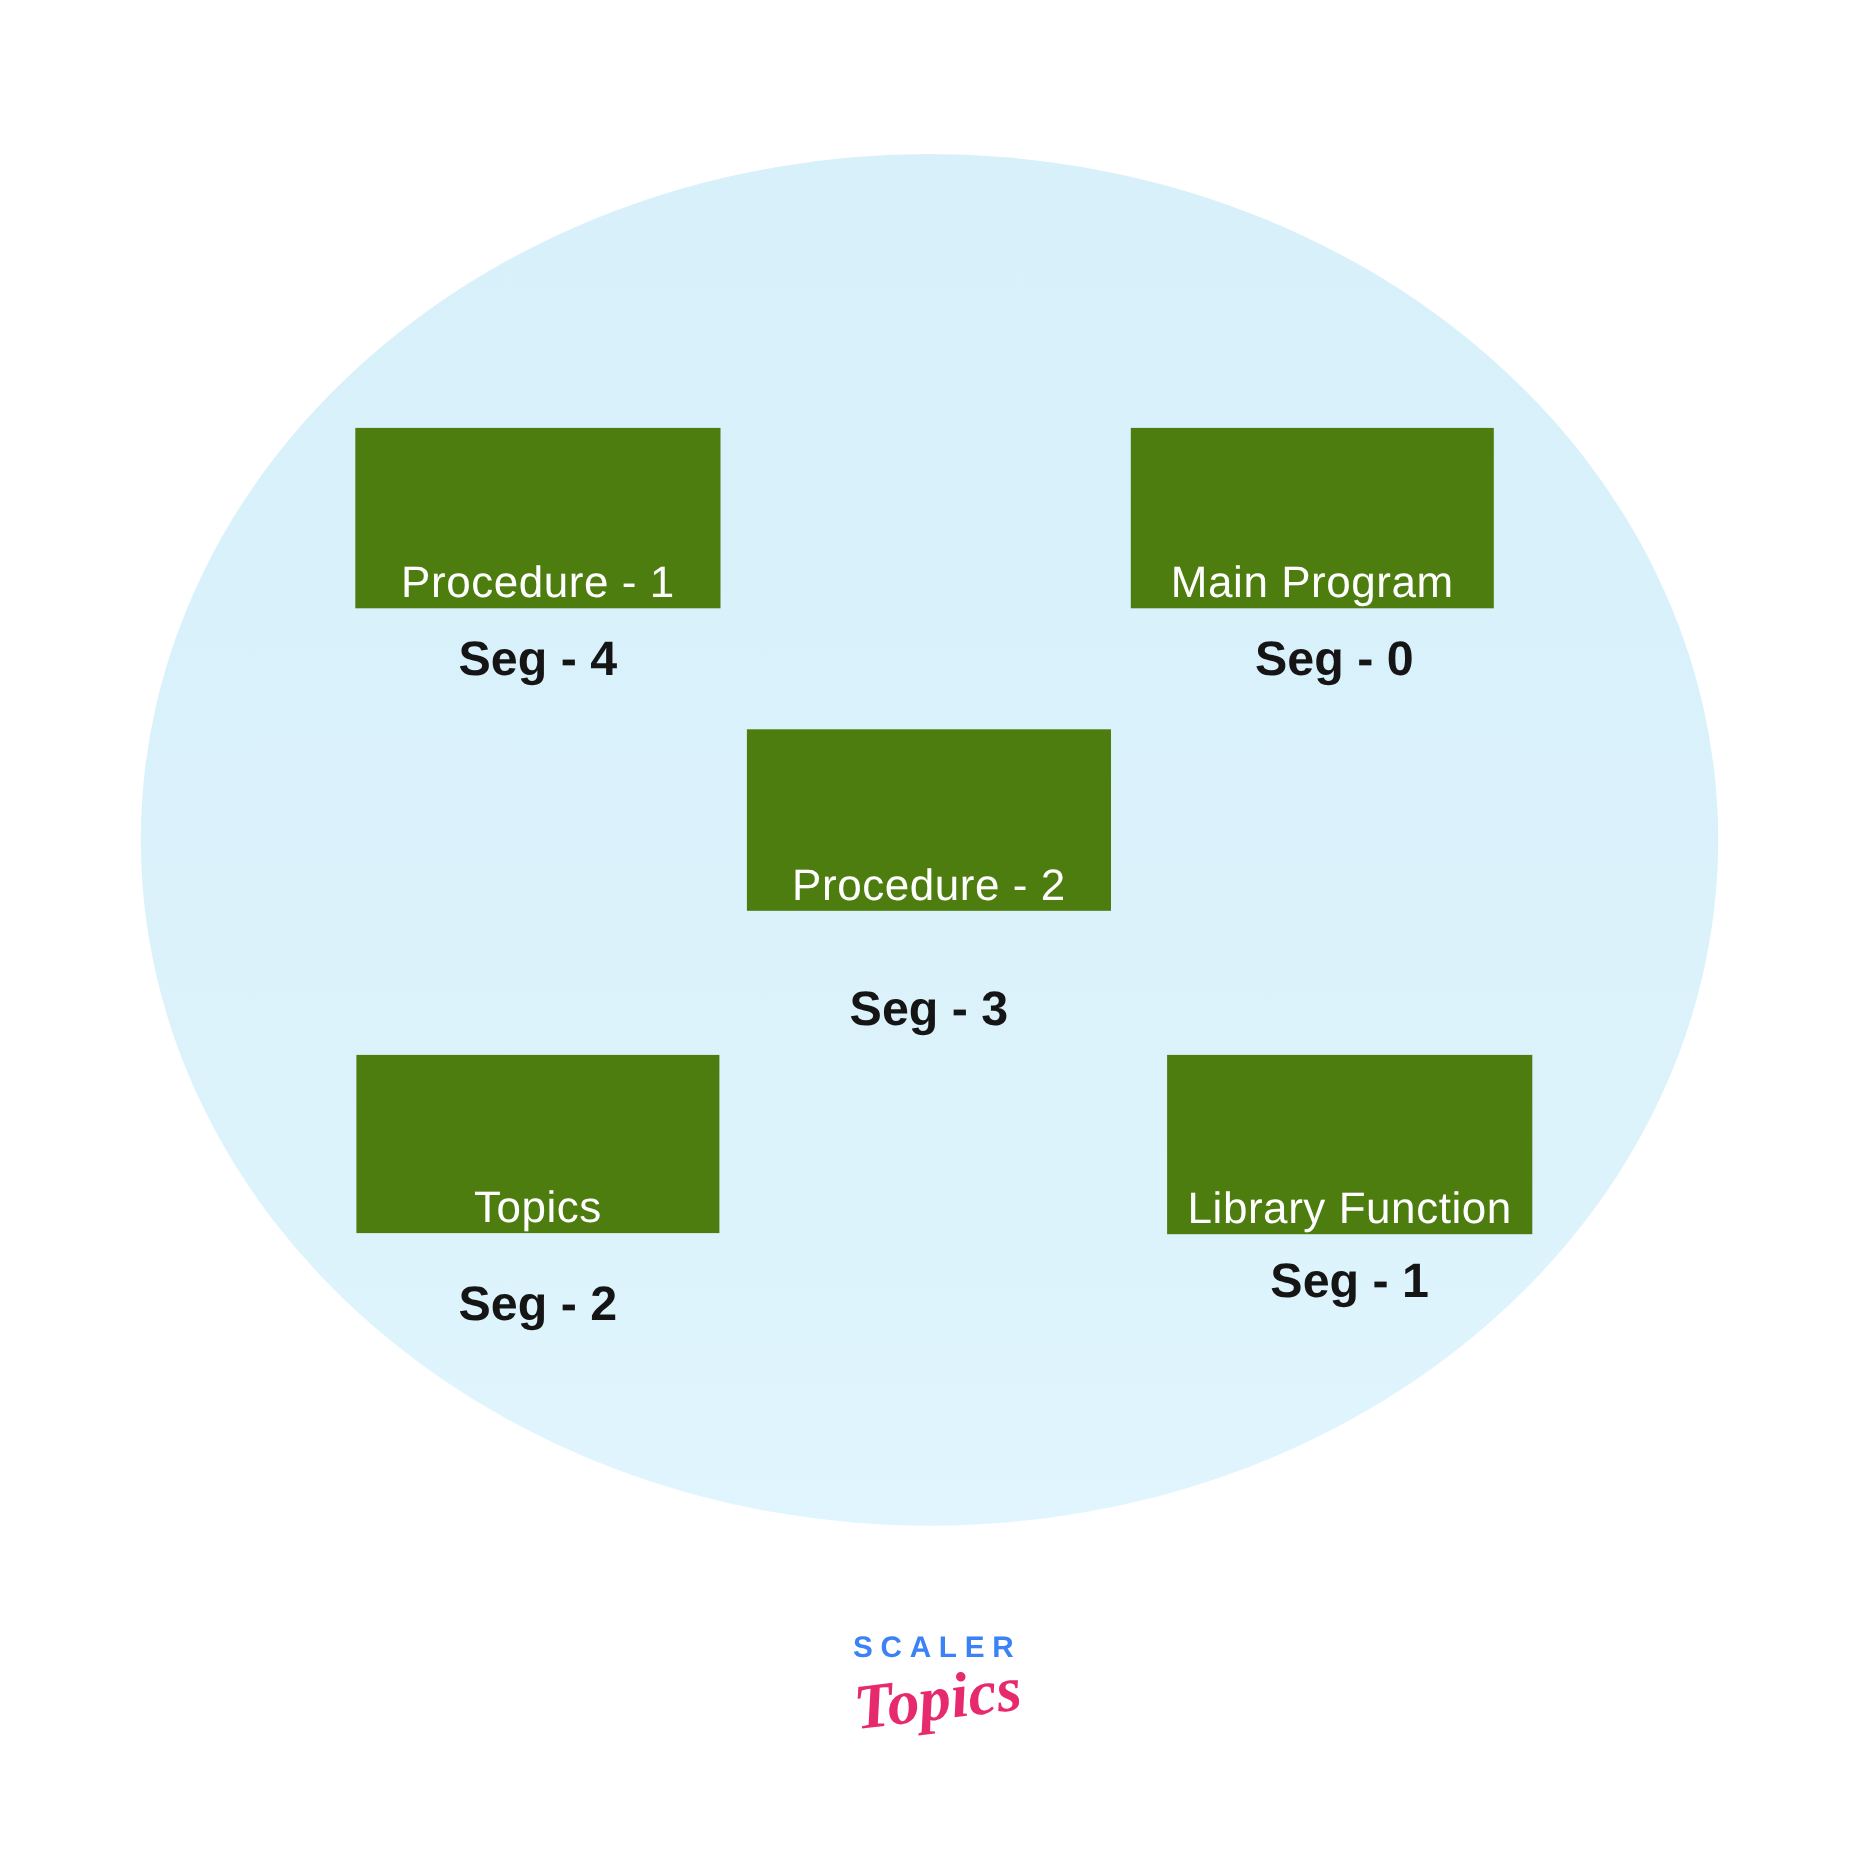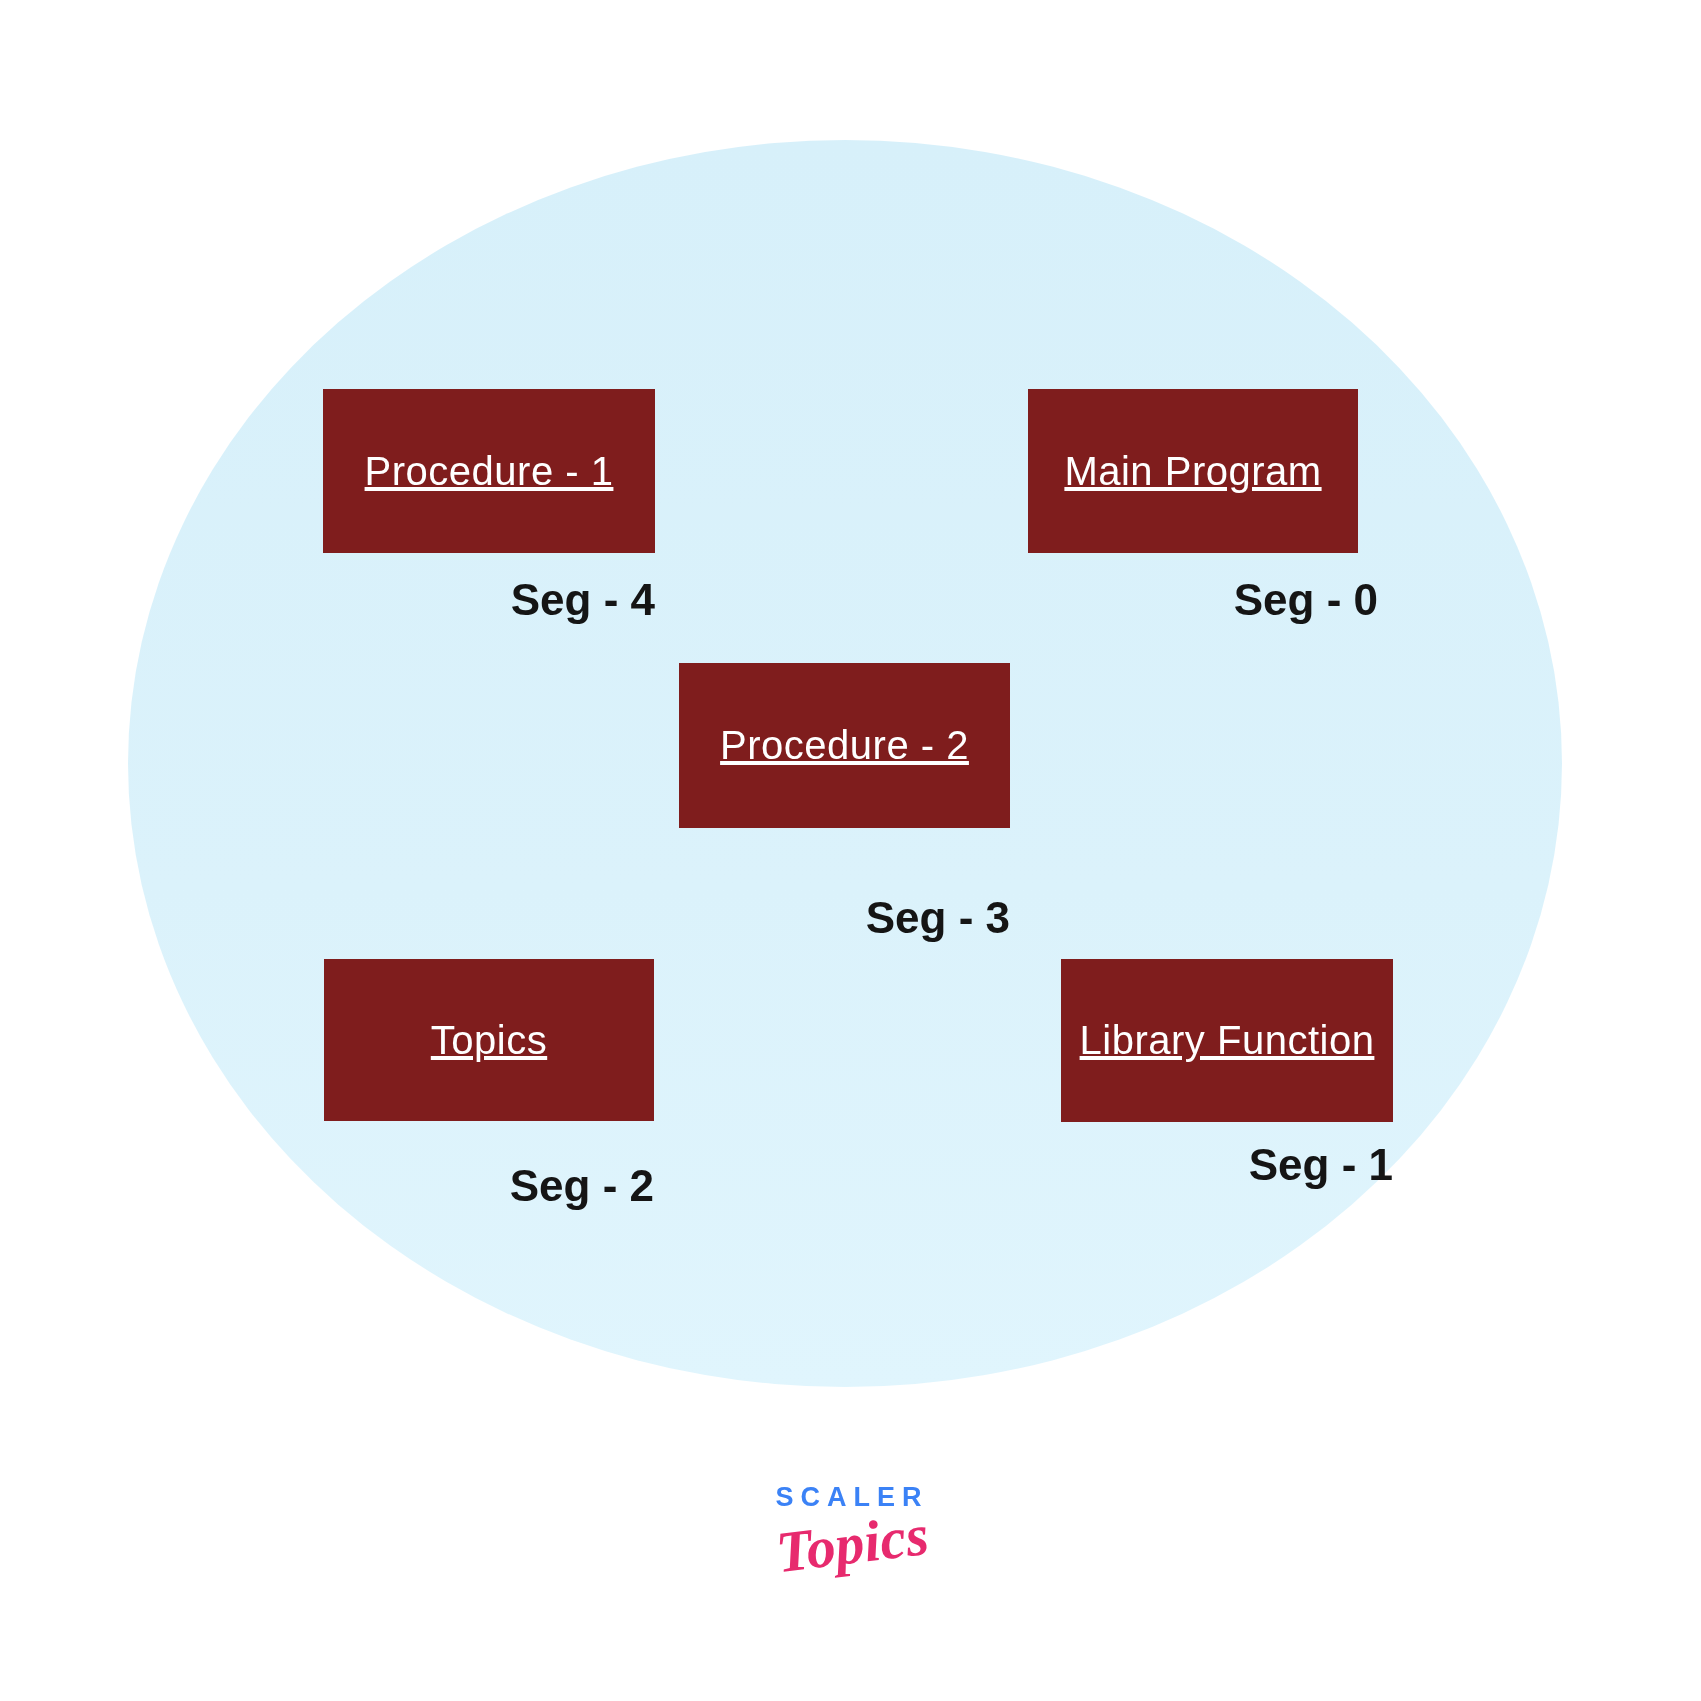--- a/index.html
+++ b/index.html
@@ -19,37 +19,36 @@
     position: absolute;
     left: 128px;
     top: 140px;
     width: 1434px;
     height: 1247px;
     border-radius: 50%;
     background: linear-gradient(180deg, #d7f0fa 0%, #dbf2fb 60%, #e0f5fd 100%);
   }
   .seg-box {
     position: absolute;
-    background: #7f1d1d;
+    background: #4d7c0f;
     display: flex;
-    align-items: center;
+    align-items: flex-end;
     justify-content: center;
     color: #ffffff;
     font-size: 40px;
     font-weight: 400;
     letter-spacing: 0.5px;
     text-align: center;
-    text-decoration: underline;
   }
   .seg-label {
     position: absolute;
     font-size: 44px;
     font-weight: 700;
     color: #151515;
-    text-align: right;
+    text-align: center;
     line-height: 1.1;
   }
   .box-1 { left: 323px;  top: 389px; width: 332px; height: 164px; }
   .box-2 { left: 1028px; top: 389px; width: 330px; height: 164px; }
   .box-3 { left: 679px;  top: 663px; width: 331px; height: 165px; }
   .box-4 { left: 324px;  top: 959px; width: 330px; height: 162px; }
   .box-5 { left: 1061px; top: 959px; width: 332px; height: 163px; }
 
   .lbl-1 { left: 323px;  top: 576px;  width: 332px; }
   .lbl-2 { left: 1048px; top: 576px;  width: 330px; }

